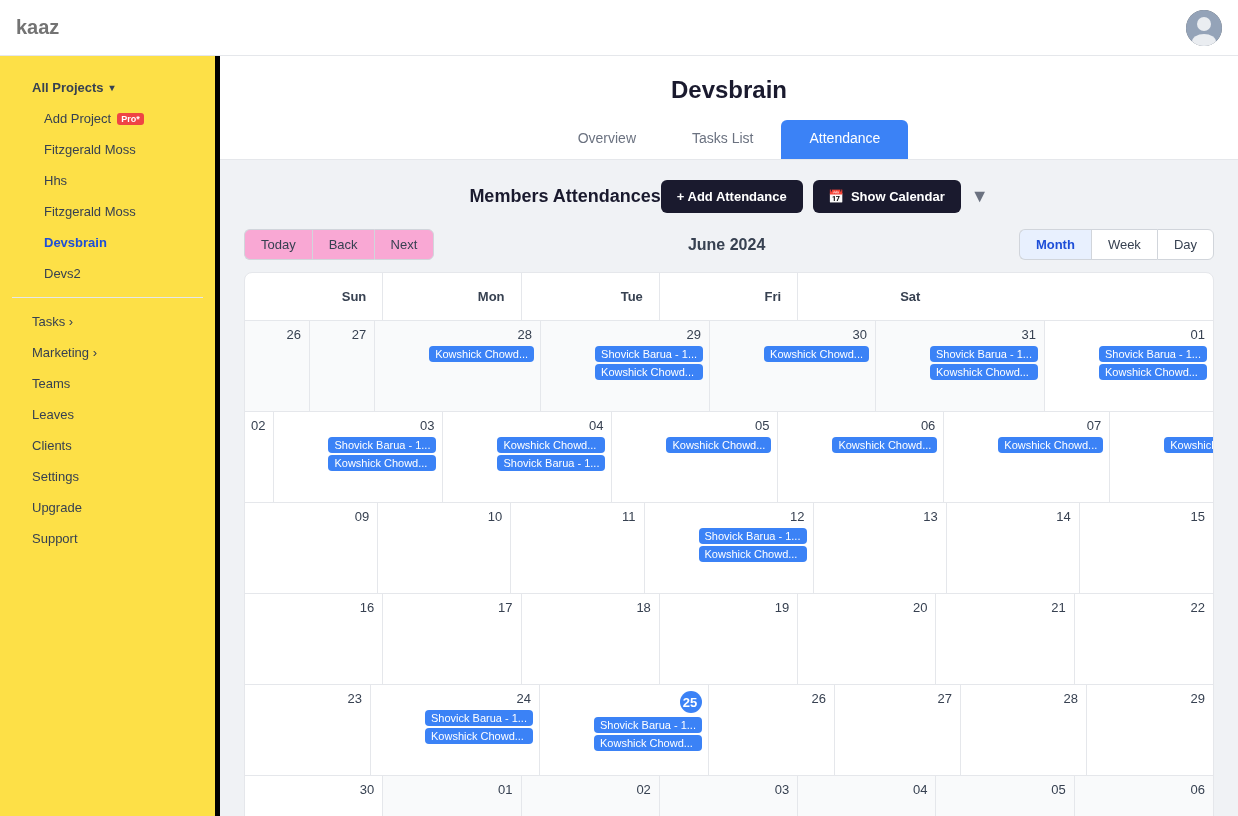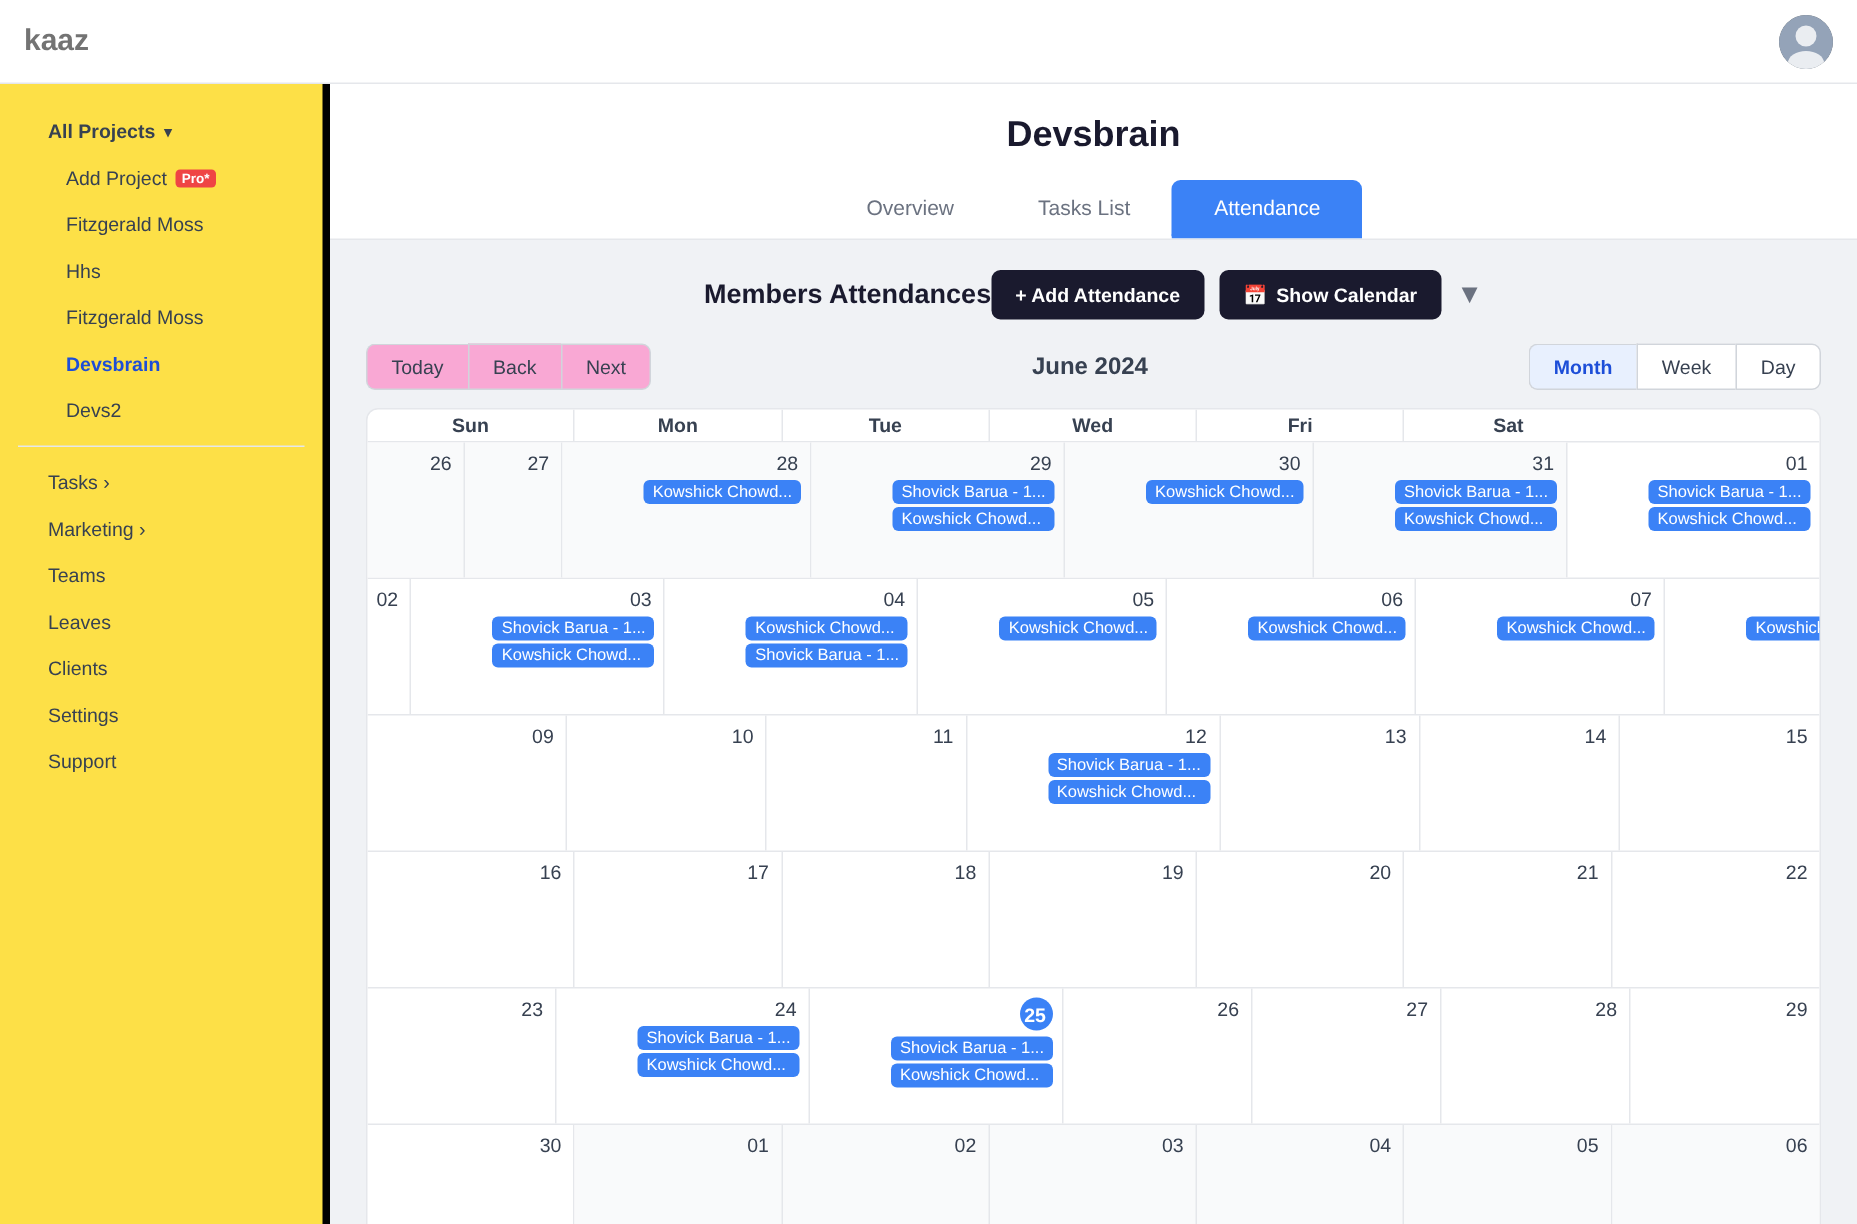--- a/index.html
+++ b/index.html
@@ -55,21 +55,21 @@
     .view-btns { display: flex; gap: 0; }
     .view-btn { background: #fff; border: 1px solid #d1d5db; padding: 7px 16px; font-size: 13px; cursor: pointer; color: #374151; }
     .view-btn:first-child { border-radius: 6px 0 0 6px; border-right: none; }
     .view-btn:last-child { border-radius: 0 6px 6px 0; }
     .view-btn:not(:first-child):not(:last-child) { border-right: none; }
     .view-btn.active { background: #e8f0fe; color: #1d4ed8; font-weight: 600; }
 
     
     .calendar-grid { background: #fff; border: 1px solid #e5e7eb; border-radius: 8px; overflow: hidden; }
     .calendar-days-header { display: grid; grid-template-columns: repeat(7, 1fr); border-bottom: 1px solid #e5e7eb; }
-    .day-header { padding: 3px; text-align: center; font-size: 13px; font-weight: 600; color: #374151; border-right: 1px solid #e5e7eb; }
+    .day-header { padding: 16px; text-align: right; font-size: 13px; font-weight: 600; color: #374151; border-right: 1px solid #e5e7eb; }
     .day-header:last-child { border-right: none; }
     .calendar-weeks { }
     .calendar-week { display: grid; grid-template-columns: repeat(7, 1fr); border-bottom: 1px solid #e5e7eb; min-height: 90px; }
     .calendar-week:last-child { border-bottom: none; }
     .calendar-cell { border-right: 1px solid #e5e7eb; padding: 6px; vertical-align: top; min-height: 90px; }
     .calendar-cell:last-child { border-right: none; }
     .calendar-cell.other-month { background: #f9fafb; }
     .cell-date { font-size: 13px; color: #374151; margin-bottom: 4px; text-align: right; padding-right: 2px; }
     .cell-date.today { background: #3b82f6; color: #fff; border-radius: 50%; width: 22px; height: 22px; display: flex; align-items: center; justify-content: center; margin-left: auto; font-weight: 700; }
     .cell-events { display: flex; flex-direction: column; gap: 2px; }
@@ -111,20 +111,21 @@
 
     <div class="sidebar-divider"></div>
 
     <div id="sidebar-nav">
         <div class="sidebar-nav-item">Tasks ›</div>
         <div class="sidebar-nav-item">Marketing ›</div>
         <div class="sidebar-nav-item">Teams</div>
         <div class="sidebar-nav-item">Leaves</div>
         <div class="sidebar-nav-item">Clients</div>
         <div class="sidebar-nav-item">Settings</div>
+        <div class="sidebar-nav-item">Upgrade</div>
         <div class="sidebar-nav-item">Support</div>
       </div>
   </nav>
 
   <div class="main">
 
     <div class="project-header">
       <div class="project-title">Devsbrain</div>
       <div class="project-tabs" id="project-tabs">
           <button class="tab-btn">Overview</button>
@@ -161,21 +162,20 @@
             <button class="view-btn">Week</button>
             <button class="view-btn">Day</button>
           </div>
       </div>
 
       <div class="calendar-grid">
         <div class="calendar-days-header" id="days-header">
             <div class="day-header">Sun</div>
             <div class="day-header">Mon</div>
             <div class="day-header">Tue</div>
-            <div class="day-header">Wed</div>
             <div class="day-header">Fri</div>
             <div class="day-header">Sat</div>
           </div>
         <div class="calendar-weeks" id="calendar-weeks">
             <div class="calendar-week">
               <div class="calendar-cell other-month">
                 <div class="cell-date">26</div>
               </div>
               <div class="calendar-cell other-month">
                 <div class="cell-date">27</div>

